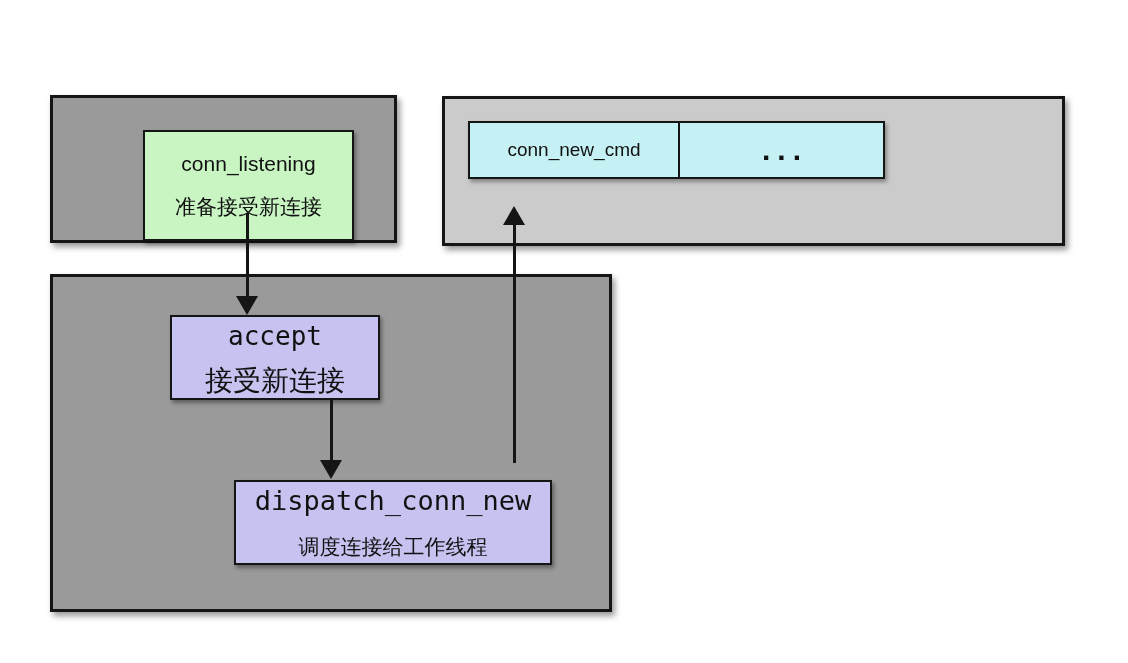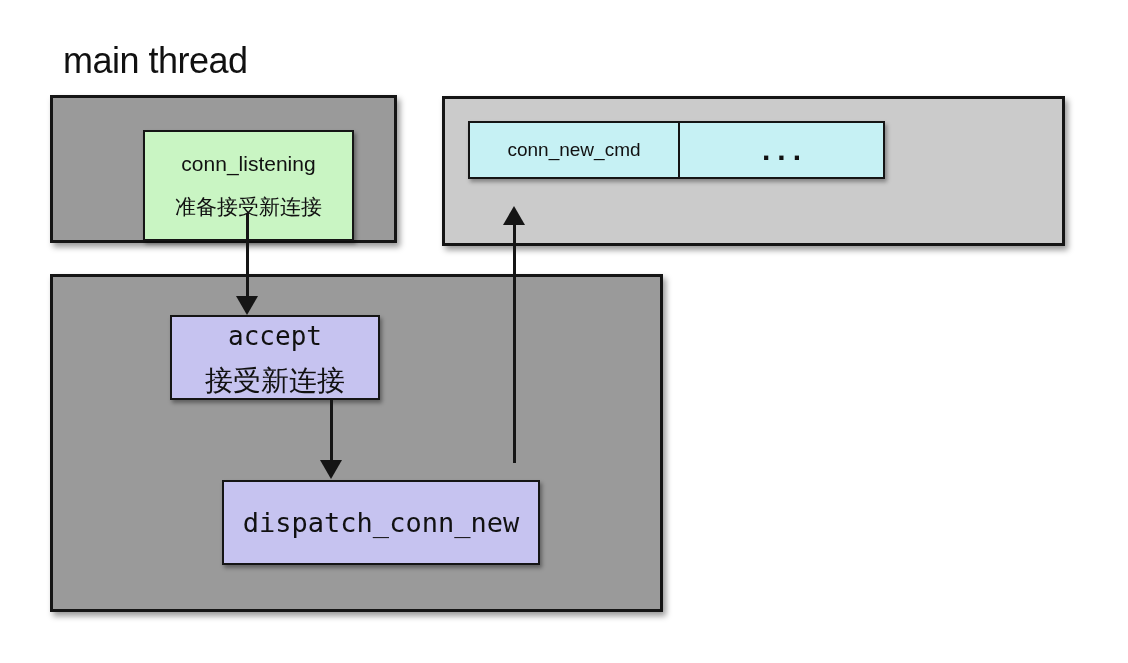--- a/index.html
+++ b/index.html
@@ -15,21 +15,21 @@
   .thread-title{
     position:absolute; font-size:36px; line-height:38px; font-weight:500;
     letter-spacing:-0.5px; color:var(--text); white-space:nowrap;
   }
   .outer-box{
     position:absolute; border:3px solid var(--border); box-sizing:border-box;
     box-shadow:3px 4px 6px rgba(0,0,0,0.40);
   }
   .main-box{ left:50px; top:95px; width:347px; height:148px; background:var(--dark-gray); }
   .worker-box{ left:442px; top:96px; width:623px; height:150px; background:var(--light-gray); }
-  .bottom-box{ left:50px; top:274px; width:613px; height:338px; background:var(--dark-gray); }
+  .bottom-box{ left:50px; top:274px; width:562px; height:338px; background:var(--dark-gray); }
   .node{
     position:absolute; border:2.5px solid var(--border); box-sizing:border-box;
     display:flex; flex-direction:column; align-items:center; justify-content:center;
     box-shadow:2px 3px 4px rgba(0,0,0,0.38); text-align:center;
   }
   .node-green{ left:140px; top:127px; width:211px; height:111px; background:var(--green); }
   .node-accept{ left:170px; top:315px; width:210px; height:85px; background:var(--purple); }
   .node-dispatch{ left:222px; top:480px; width:318px; height:85px; background:var(--purple); }
   .label-sans{ font-size:21px; line-height:24px; }
   .label-mono{ font-family:"DejaVu Sans Mono", monospace; font-size:26px; line-height:28px; }
@@ -50,21 +50,20 @@
   .head-down{ border-left:11px solid transparent; border-right:11px solid transparent;
               border-top:19px solid var(--border); }
   .head-up{ border-left:11px solid transparent; border-right:11px solid transparent;
             border-bottom:19px solid var(--border); }
 </style>
 </head>
 <body>
 
 <div class="canvas">
 
-  <div class="thread-title" style="left:63px; top:42px;">main thread</div>
 
 
   <div class="outer-box main-box">
     <div class="node node-green" style="left:90px; top:32px;">
       <div class="label-sans">conn_listening</div>
       <div class="caption-cjk">准备接受新连接</div>
     </div>
   </div>
 
   <div class="outer-box worker-box">
@@ -72,22 +71,23 @@
       <div class="queue-cell queue-head">conn_new_cmd</div>
       <div class="queue-cell queue-rest">...</div>
     </div>
   </div>
 
   <div class="outer-box bottom-box">
     <div class="node node-accept" style="left:117px; top:38px;">
       <div class="label-mono">accept</div>
       <div class="caption-cjk" style="font-size:28px;">接受新连接</div>
     </div>
-    <div class="node node-dispatch" style="left:169px; top:203px;">
+    <div class="node node-dispatch" style="left:181px; top:203px;">
       <div class="label-mono-lg">dispatch_conn_new</div>
+      <div class="caption-cjk">调度连接给工作线程</div>
     </div>
   </div>
 
   <div>
     <div class="arrow-line" style="left:245.5px; top:213px; height:85px;"></div>
     <div class="arrow-head head-down" style="left:236px; top:296px;"></div>
   </div>
 
   <div>
     <div class="arrow-line" style="left:329.5px; top:399px; height:63px;"></div>

